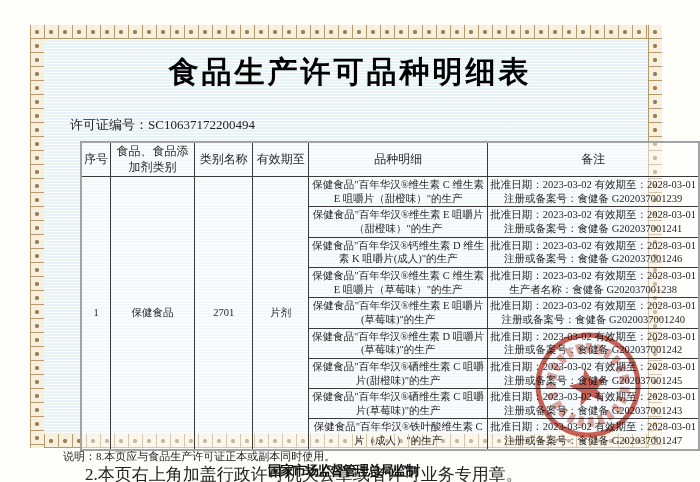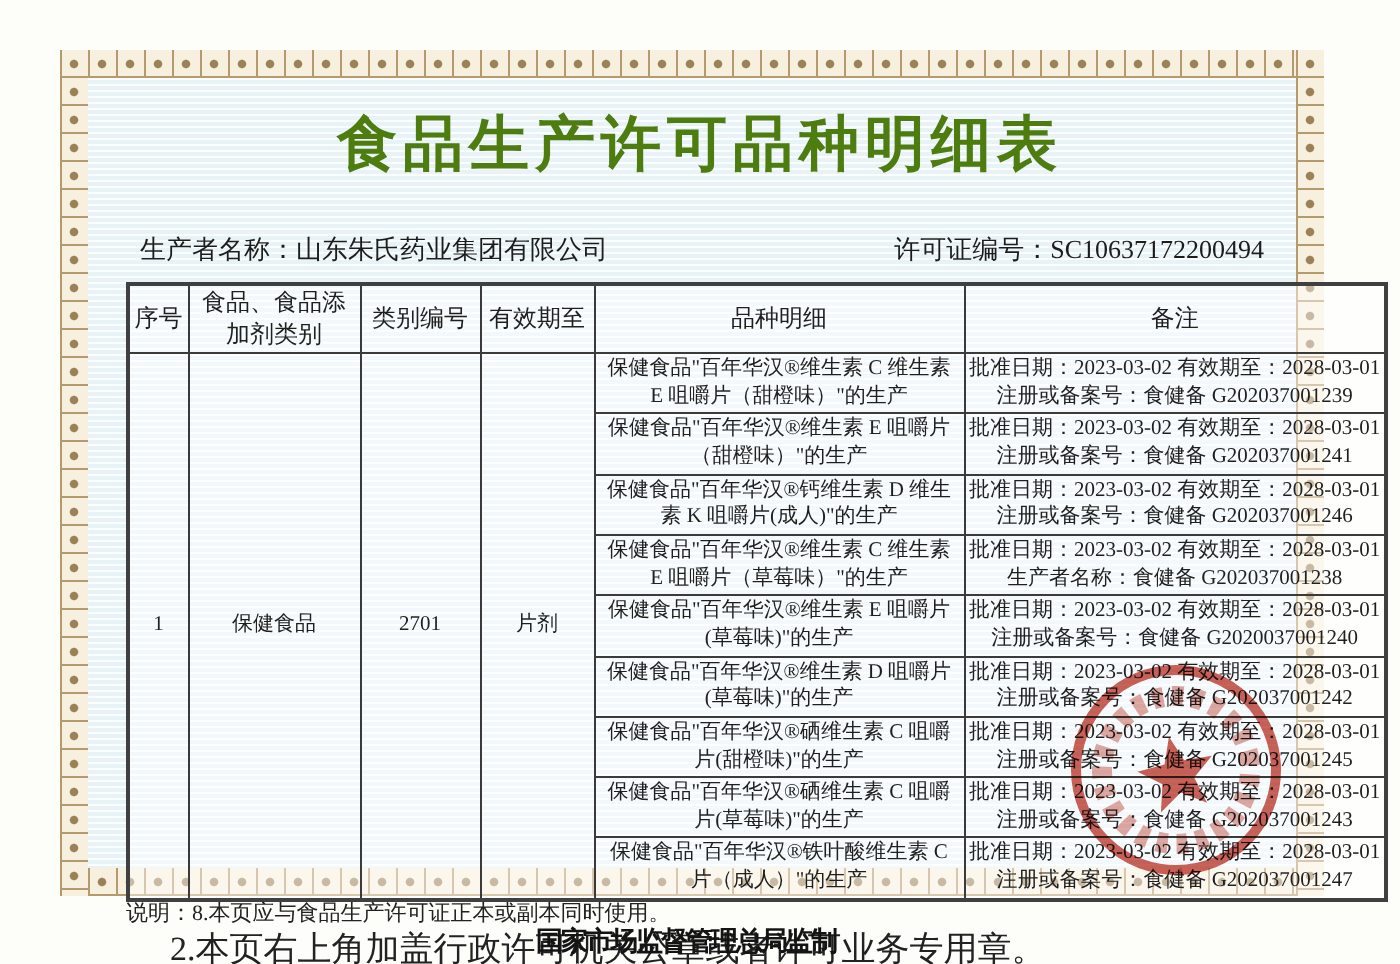--- a/index.html
+++ b/index.html
@@ -33,37 +33,37 @@
     background-image: repeating-linear-gradient(180deg,
       rgba(255,255,255,0.85) 0 1px, rgba(0,0,0,0) 1px 3px);
   }
   .doc-title {
     position: absolute;
     left: 0; top: 52px; width: 700px;
     text-align: center;
     font-size: 30px;
     font-weight: bold;
     letter-spacing: 3px;
-    color: #4d7c0f;
+    color: #000000;
   }
   .meta-row {
     position: absolute;
     left: 70px; top: 116px; width: 562px;
     display: flex;
     justify-content: space-between;
     font-size: 13px;
     color: #1d1d1d;
   }
   
   table.main {
     position: absolute;
-    left: 63px; top: 141px;
+    left: 80px; top: 141px;
     border-collapse: collapse;
     table-layout: fixed;
-    border: 2px solid #404040;
+    border: 2px solid #a3a3a3;
     font-size: 10.5px;
     color: #1f1f1f;
   }
   table.main th, table.main td {
     border: 1px solid #3a3a3a;
     text-align: center;
     vertical-align: middle;
     padding: 1px 2px;
     background: rgba(255,255,255,0.45);
     line-height: 1.3;
@@ -111,42 +111,39 @@
 <div class="frame-strip frame-top"></div>
 <div class="frame-strip frame-bottom"></div>
 <div class="frame-strip frame-left"></div>
 <div class="frame-strip frame-right"></div>
 
 <div class="sheet"></div>
 
 <div class="doc-title">食品生产许可品种明细表</div>
 
 <div class="meta-row">
-  <span>
-    <span>生产者名称：</span><span>山东朱氏药业集团有限公司</span>
-  </span>
   <span>
     <span>许可证编号：</span><span>SC10637172200494</span>
   </span>
 </div>
 
 <table class="main">
   <colgroup>
     <col style="width:30px">
       <col style="width:86px">
       <col style="width:60px">
     <col style="width:57px">
       <col style="width:185px">
       <col style="width:149px">
   </colgroup>
   <thead>
     <tr>
       <th>序号</th>
       <th>食品、食品添加剂类别</th>
-      <th>类别编号</th>
+      <th>类别名称</th>
       <th>有效期至</th>
       <th>品种明细</th>
       <th>备注</th>
     </tr>
   </thead>
   <tbody>
     <tr>
       <td rowspan="9">1</td>
       <td rowspan="9">保健食品</td>
       <td rowspan="9">2701</td>

